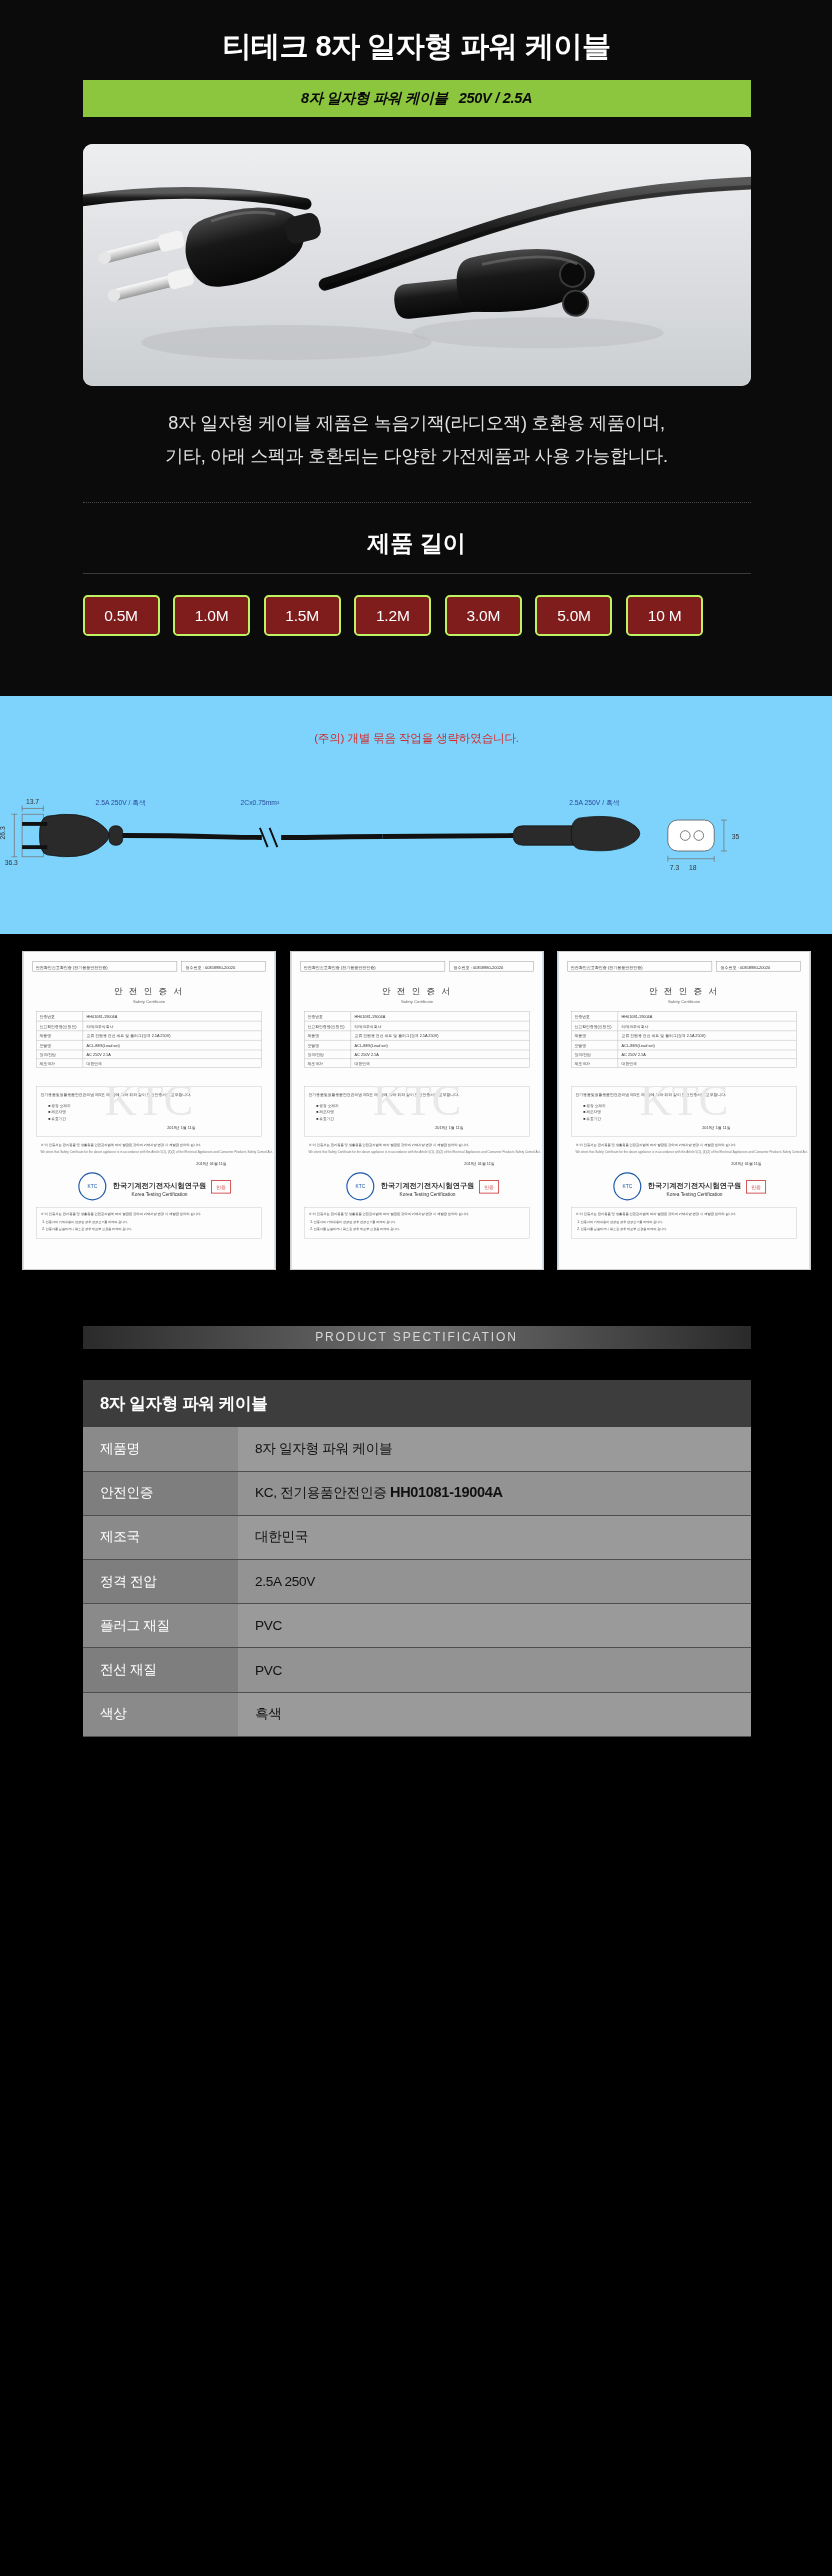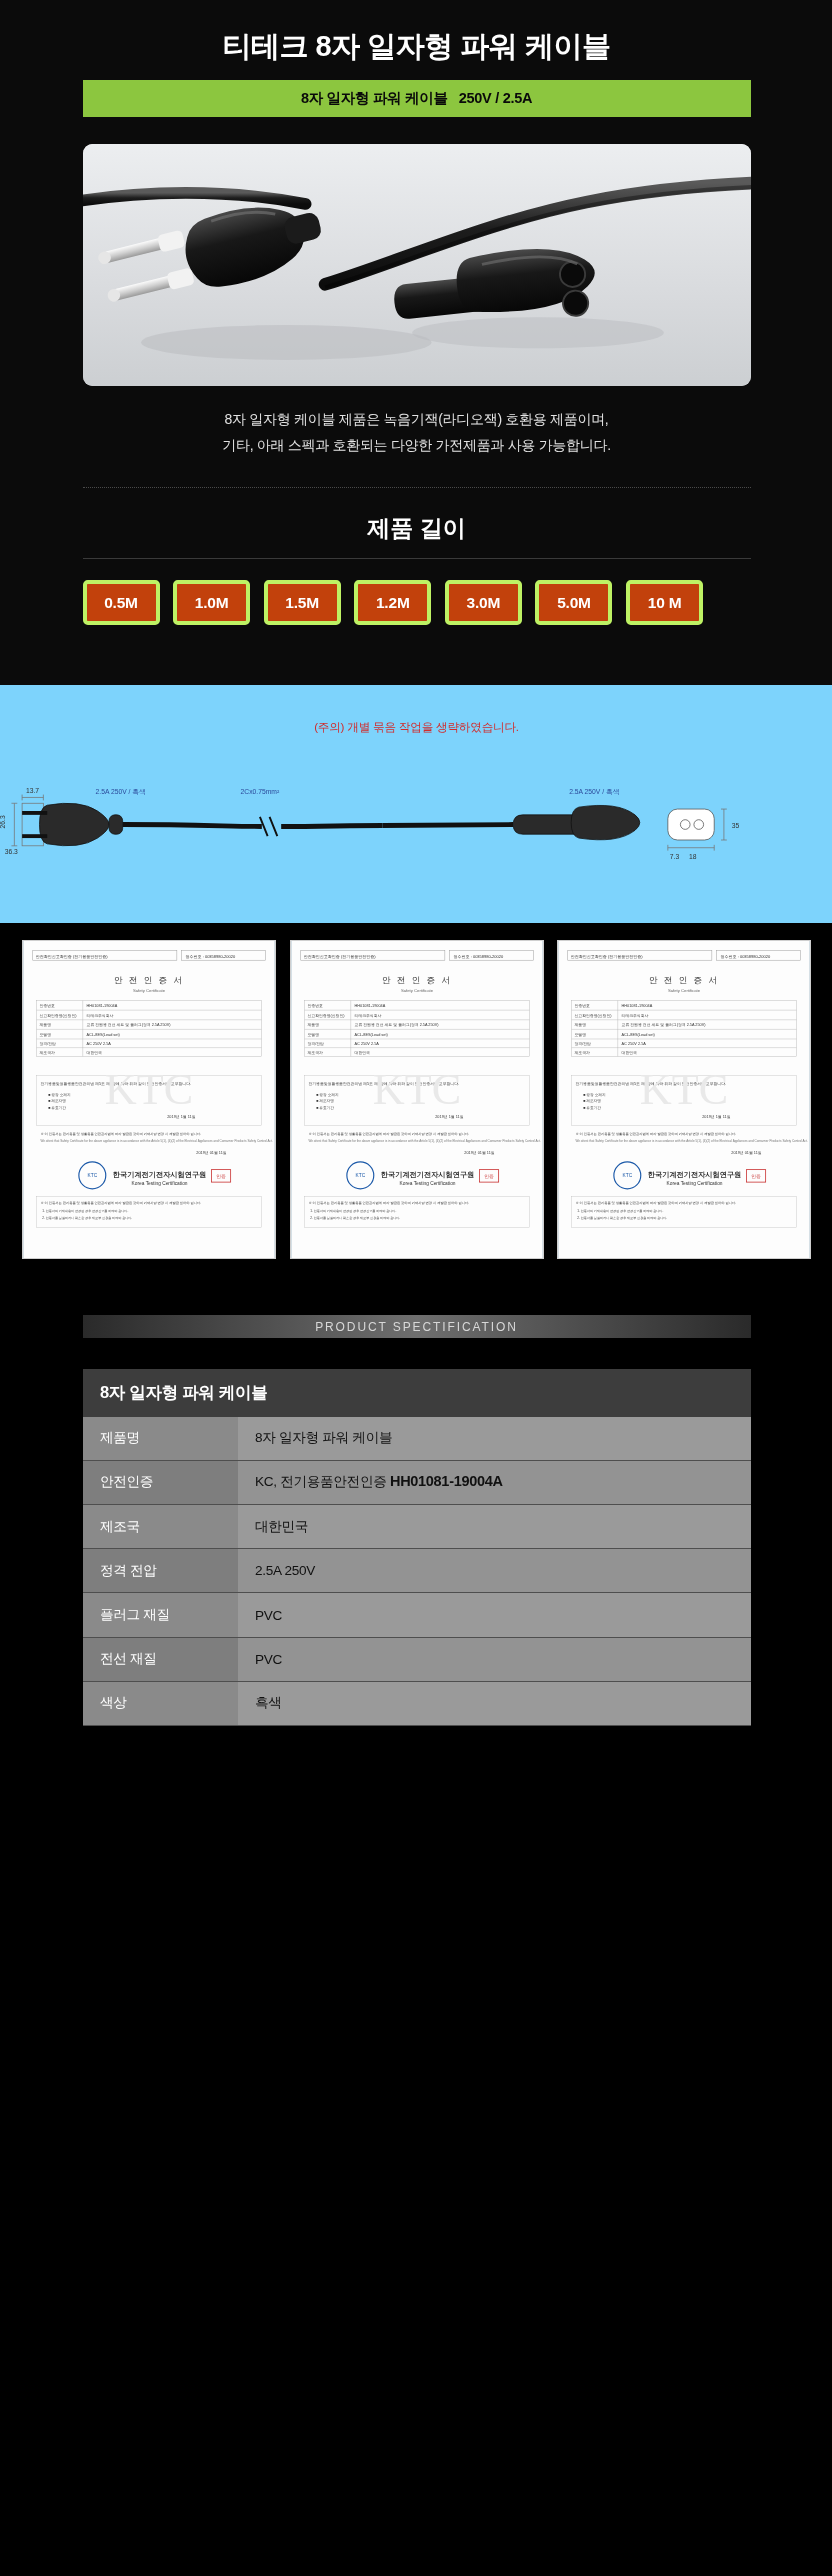--- a/index.html
+++ b/index.html
@@ -28,37 +28,38 @@
   .hero-bar {
     width: 668px;
     margin: 0 auto;
     background: #8cc63f;
     color: #0a0a0a;
     text-align: center;
     font-size: 14.5px;
     font-weight: bold;
     padding: 8.7px 0;
     letter-spacing: -0.3px;
+    font-style: italic;
   }
   .hero-img-wrap {
     width: 668px;
     margin: 27px auto 0 auto;
     height: 242px;
     border-radius: 9.7px;
     overflow: hidden;
     background: linear-gradient(180deg,#e9eaec 0%, #d7d9dc 55%, #cfd1d4 100%);
     position: relative;
   }
   .hero-img-wrap svg { display: block; width: 100%; height: 100%; }
 
   .hero-desc {
     width: 668px;
     margin: 21px auto 0 auto;
     text-align: center;
-    font-size: 14px;
+    font-size: 18px;
     line-height: 1.85;
     color: #e3e3e3;
     letter-spacing: -0.3px;
   }
 
   .dotline {
     width: 668px;
     margin: 29px auto 0 auto;
     border-top: 1.9px dotted #4a4a4a;
   }
@@ -78,26 +79,26 @@
   .len-list {
     width: 668px;
     margin: 21px auto 0 auto;
     display: flex;
     flex-wrap: wrap;
     gap: 13.6px;
   }
   .len-chip {
     min-width: 77px;
     padding: 9.7px 15.5px;
-    border: 4px solid #bef264;
+    border: 2px solid #bef264;
     border-radius: 4.8px;
-    background: #c2410c;
+    background: #7f1d1d;
     color: #ffffff;
     font-size: 15.5px;
-    font-weight: bold;
+    font-weight: normal;
     text-align: center;
     letter-spacing: -0.2px;
   }
   .hero-bottom-pad { height: 60px; }
 
   
   .spec-white {
     background: #7dd3fc;
     color: #000;
     padding: 35px 0 25px 0;

